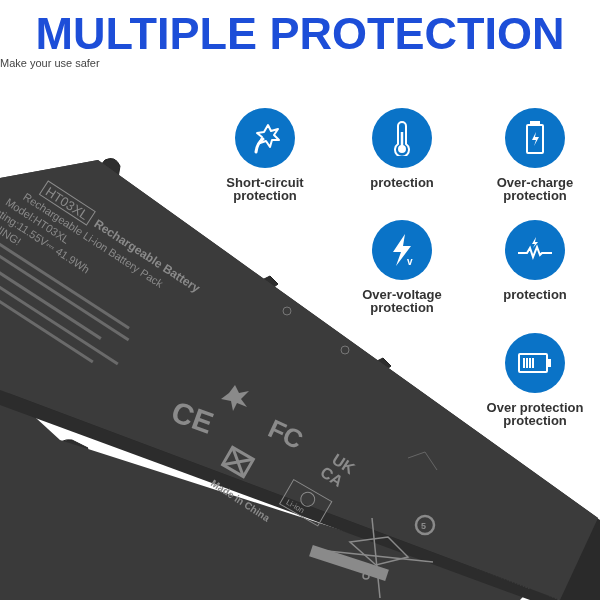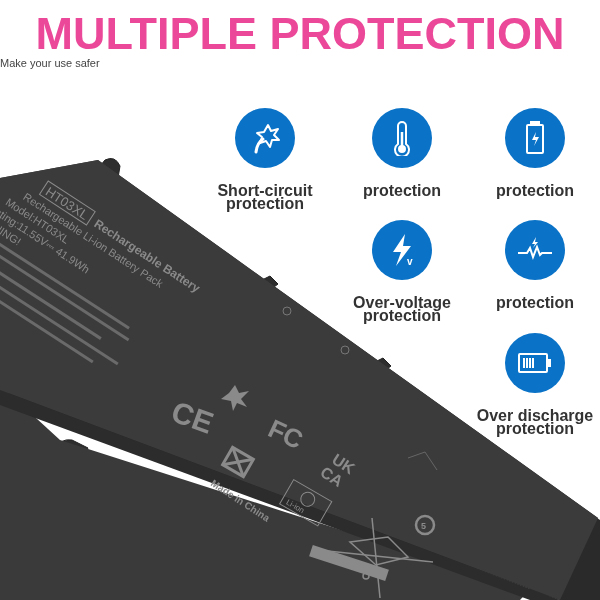--- a/index.html
+++ b/index.html
@@ -1,22 +1,22 @@
 <!DOCTYPE html>
 <html><head>
 <meta charset="utf-8">
 <style>
   html, body { margin:0; padding:0; }
   body { width:600px; height:600px; background:#ffffff; position:relative; overflow:hidden; font-family:"Liberation Sans", sans-serif; }
-  .title { position:absolute; top:8px; left:0; width:600px; text-align:center; font-size:45px; font-weight:bold; color:#ec4899; letter-spacing:0px; }
+  .title { position:absolute; top:8px; left:0; width:600px; text-align:center; font-size:45px; font-weight:bold; color:#1d4ed8; letter-spacing:0px; }
   .subtitle { position:absolute; top:57px; left:0; width:600px; text-align:left; font-size:11px; color:#444; }
   .battery-svg { position:absolute; left:0; top:0; }
   .feature { position:absolute; width:120px; text-align:center; }
   .feature .circle { width:60px; height:60px; border-radius:50%; background:#0a73c7; margin:0 auto; display:flex; align-items:center; justify-content:center; }
-  .feature .label { margin-top:16px; font-size:16px; font-weight:bold; color:#333; line-height:13px; }
+  .feature .label { margin-top:8px; font-size:13px; font-weight:bold; color:#333; line-height:13px; }
   .feature .label span { display:block; }
 </style>
 </head>
 <body>
 
 <svg class="battery-svg" width="600" height="600" viewBox="0 0 600 600">
 
   <g fill="#2e2e2e" stroke="#222" stroke-width="1">
     <path d="M95 172 L105 160 Q115 155 120 166 L118 178 Z"></path>
     <path d="M55 450 Q60 438 72 440 L88 448 L80 462 Q62 465 55 450 Z"></path>
@@ -122,20 +122,21 @@
 
 <div class="feature" style="left:475px; top:108px;">
   <div class="circle">
     <svg width="30" height="36" viewBox="0 0 30 36" fill="none" stroke="#fff" stroke-width="2">
       <rect x="11" y="2" width="8" height="3" fill="#fff"></rect>
       <rect x="7" y="5" width="16" height="28" rx="1"></rect>
       <path d="M16 12 L12 20 H16 L14 26 L19 17 H15 Z" fill="#fff" stroke="none"></path>
     </svg>
   </div>
   <div class="label">
+      <span>Over-charge</span>
       <span>protection</span>
     </div>
 </div>
 
 <div class="feature" style="left:342px; top:220px;">
   <div class="circle">
     <svg width="34" height="36" viewBox="0 0 34 36" fill="#fff">
       <path d="M20 2 L8 20 H16 L11 34 L26 14 H18 Z"></path>
       <text x="22" y="33" font-size="10" font-weight="bold" fill="#fff" font-family="Liberation Sans, sans-serif">v</text>
     </svg>
@@ -163,16 +164,16 @@
     <svg width="38" height="24" viewBox="0 0 38 24" fill="none" stroke="#fff" stroke-width="2">
       <rect x="3" y="3" width="28" height="18" rx="1"></rect>
       <rect x="31" y="9" width="3" height="6" fill="#fff"></rect>
       <line x1="8" y1="7" x2="8" y2="17"></line>
       <line x1="11" y1="7" x2="11" y2="17"></line>
       <line x1="14" y1="7" x2="14" y2="17"></line>
       <line x1="17" y1="7" x2="17" y2="17"></line>
     </svg>
   </div>
   <div class="label">
-      <span>Over discharge</span>
+      <span>Over protection</span>
       <span>protection</span>
     </div>
 </div>
 
 </body></html>

